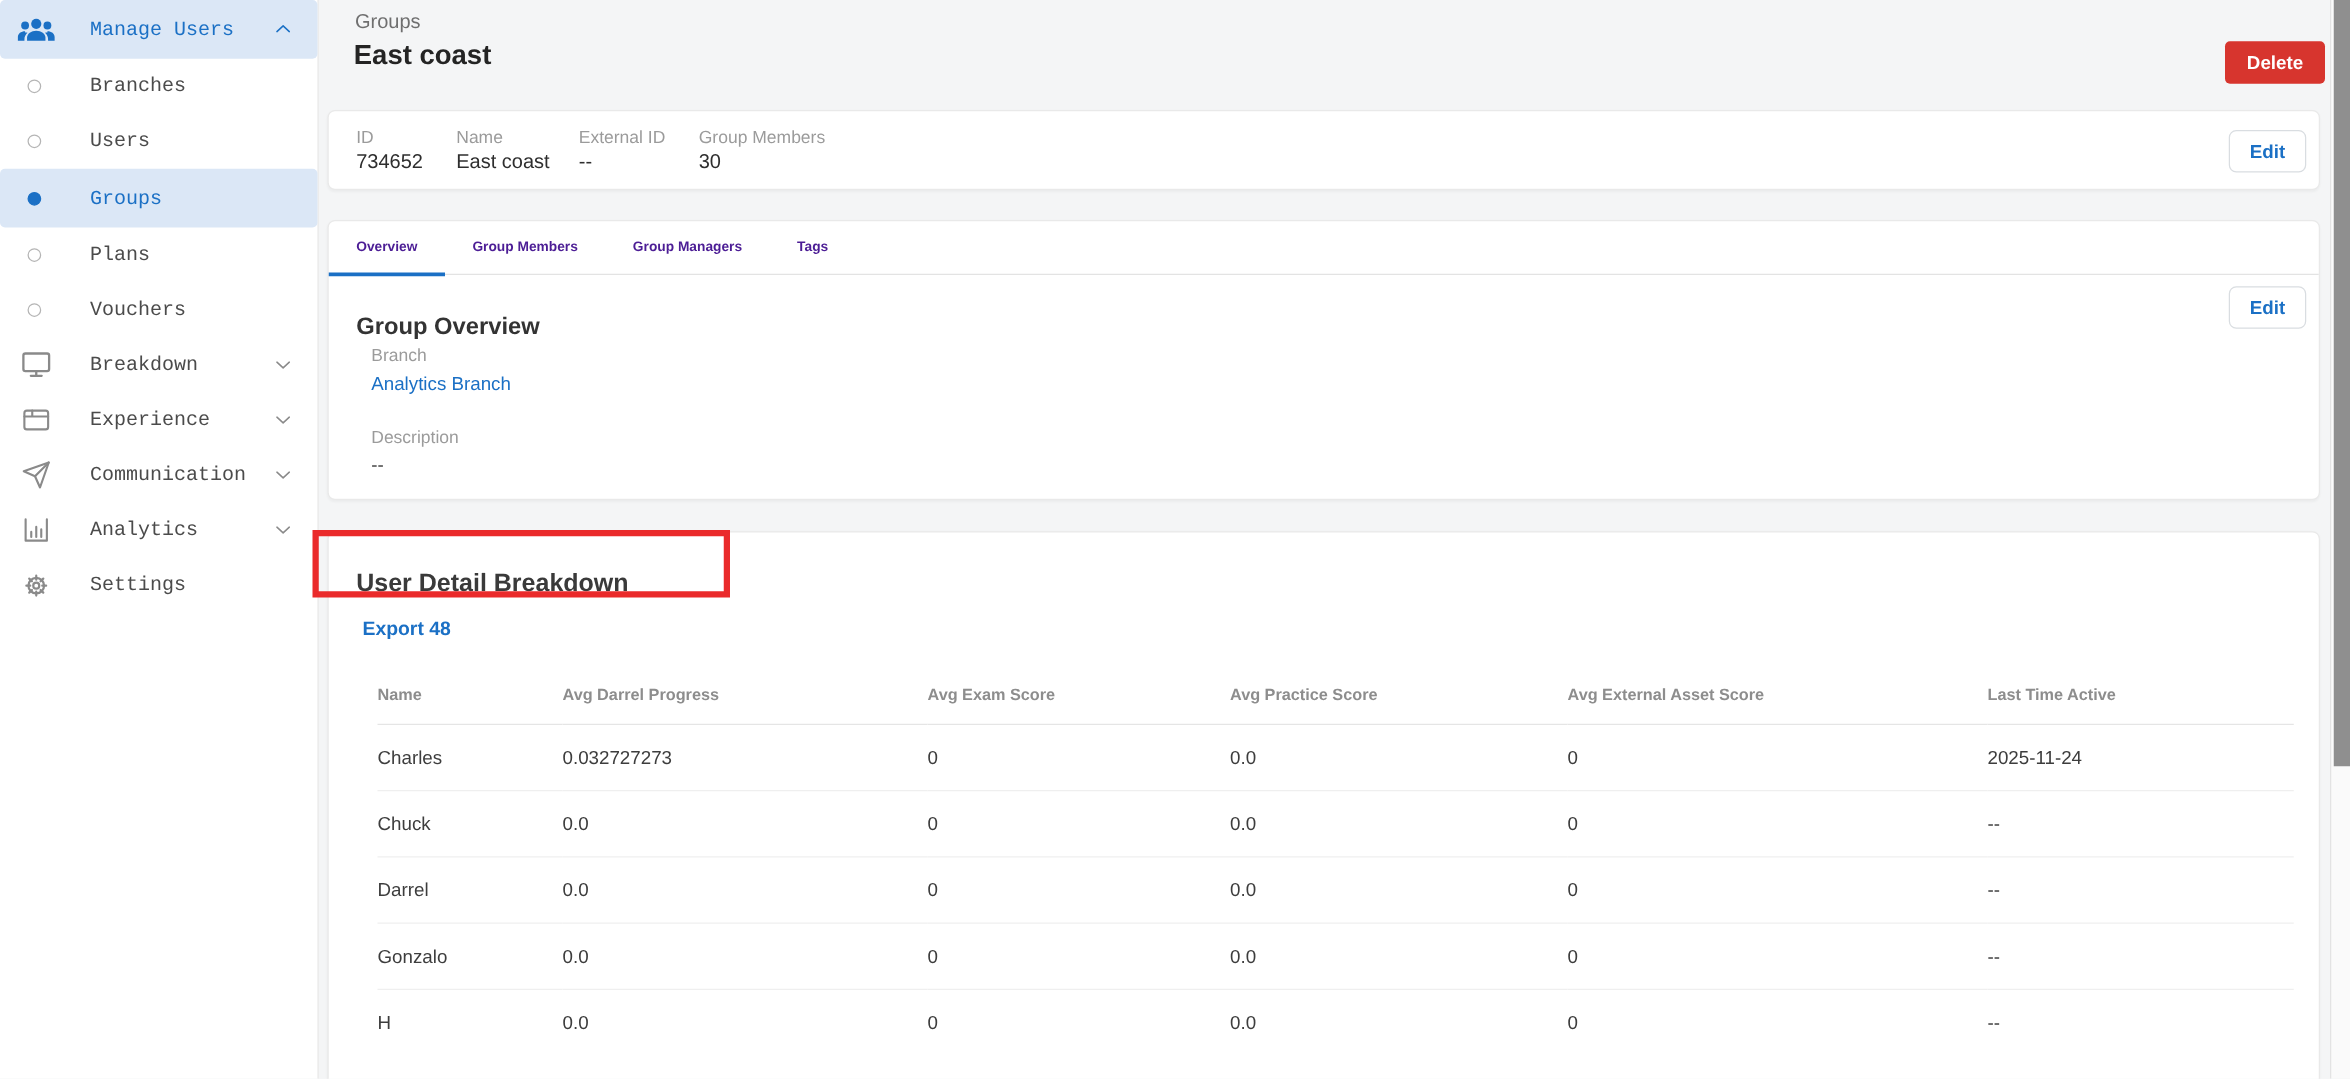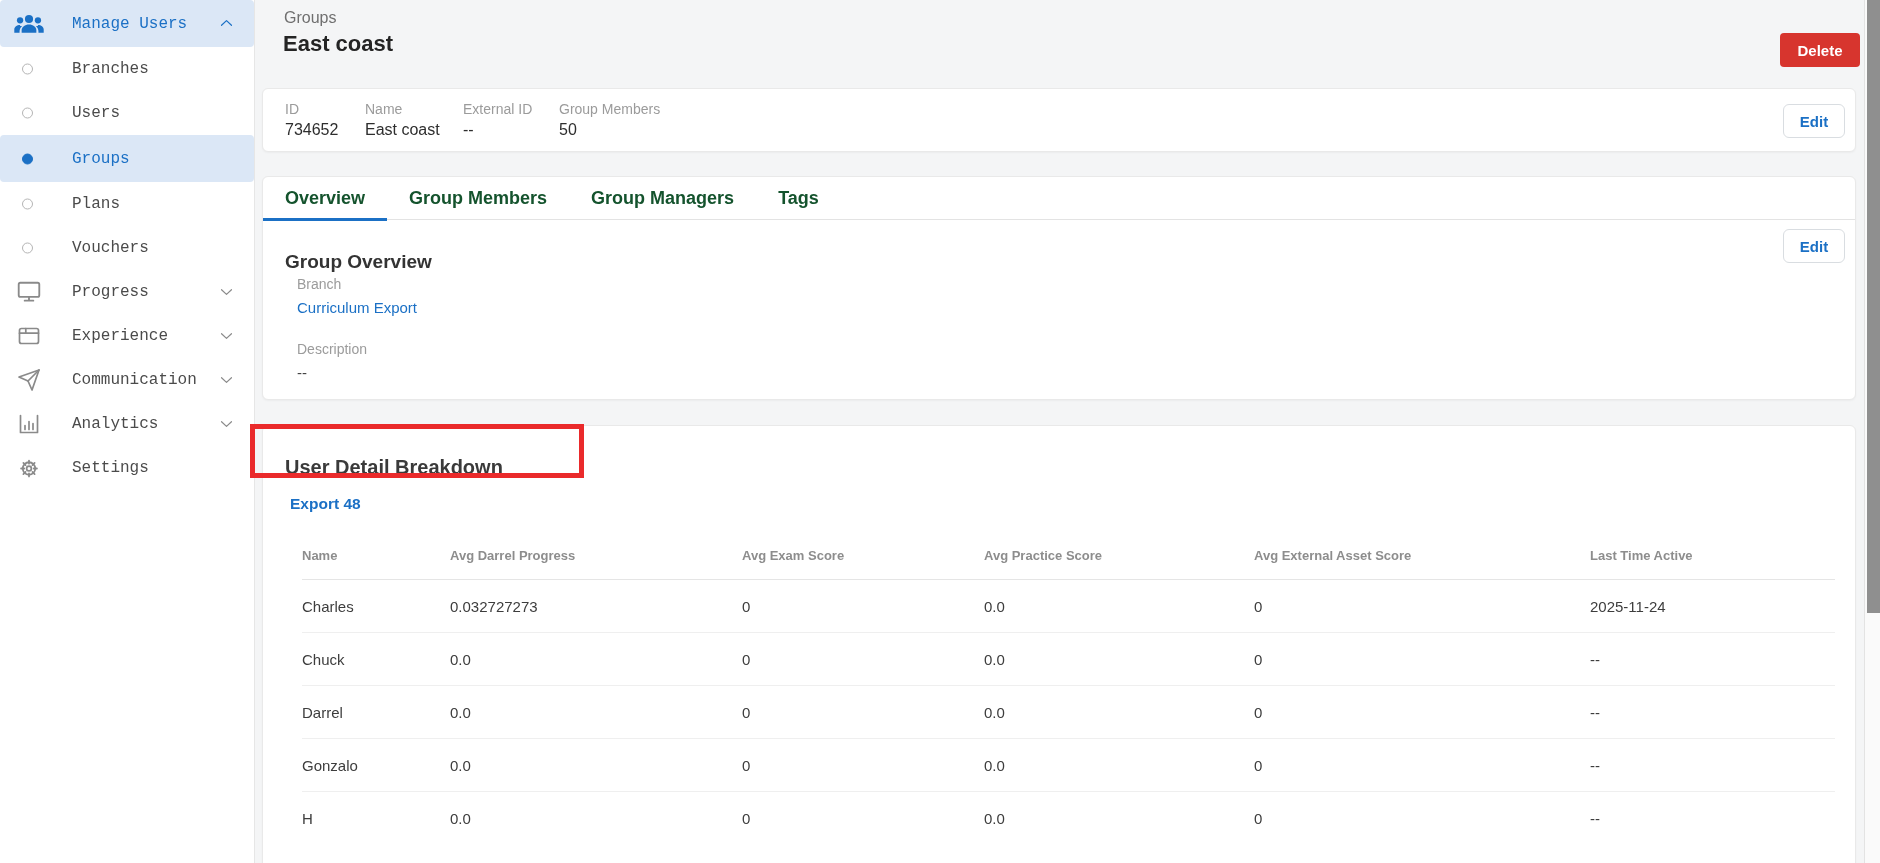--- a/index.html
+++ b/index.html
@@ -76,21 +76,21 @@
   .summary-fields .field:nth-child(1){width:80px;}
   .summary-fields .field:nth-child(2){width:98px;}
   .summary-fields .field:nth-child(3){width:96px;}
   .field-label{font-size:14px;color:#9b9b9b;margin-bottom:4px;white-space:nowrap;}
   .field-value{font-size:16px;color:#2e2e2e;white-space:nowrap;}
 
   
   .tabbar{display:flex;height:42px;border-bottom:1px solid #e3e3e3;}
   .tab{
     position:relative;display:flex;align-items:center;padding:0 22px;
-    font-size:18px;font-weight:bold;color:#14532d;cursor:pointer;white-space:nowrap;
+    font-size:11px;font-weight:bold;color:#4c1d95;cursor:pointer;white-space:nowrap;
   }
   .tab.active::after{
     content:"";position:absolute;left:0;right:0;bottom:-2px;height:3px;background:#1b70c5;
   }
 
   
   .gd-heading{position:absolute;left:22px;top:58px;font-size:19px;color:#333;}
   .gd-fields{position:absolute;left:34px;top:99px;}
   .gd-label{font-size:14px;color:#9b9b9b;}
   .gd-value{font-size:15px;color:#444;margin-top:7px;}
@@ -175,21 +175,21 @@
       <span class="bullet"></span>
       <span class="nav-label">Vouchers</span>
     </div>
     <div class="nav-row" style="height: 44px;">
       <span class="icon-slot">
         <svg width="28" height="26" viewBox="0 0 24 24" fill="none" stroke="currentColor" stroke-width="1.7" stroke-linecap="round" stroke-linejoin="round">
      <rect x="2.5" y="3.5" width="19" height="13" rx="1.5"></rect>
           <path d="M12 16.5V20M8 20h8"></path>
         </svg>
       </span>
-      <span class="nav-label">Progress</span>
+      <span class="nav-label">Breakdown</span>
       <span class="chev">
         <svg width="17" height="17" viewBox="0 0 24 24" fill="none" stroke="currentColor" stroke-width="1.7" stroke-linecap="round" stroke-linejoin="round">
           <path d="M5 9.5L12 16l7-6.5"></path>
         </svg>
       </span>
     </div>
     <div class="nav-row" style="height: 44px;">
       <span class="icon-slot">
         <svg width="26" height="24" viewBox="0 0 24 24" fill="none" stroke="currentColor" stroke-width="1.7" stroke-linecap="round" stroke-linejoin="round">
      <rect x="2.5" y="4.5" width="19" height="15" rx="2"></rect>
@@ -256,39 +256,39 @@
       <div class="field">
         <span class="field-label">Name</span>
         <span class="field-value">East coast</span>
       </div>
       <div class="field">
         <span class="field-label">External ID</span>
         <span class="field-value">--</span>
       </div>
       <div class="field">
         <span class="field-label">Group Members</span>
-        <span class="field-value">50</span>
+        <span class="field-value">30</span>
       </div>
     </div>
   <button class="edit-btn" id="summary-edit">Edit</button>
 </section>
 
 <section class="card" id="card-overview">
   <div class="tabbar" id="tabbar">
       <div class="tab active">Overview</div>
       <div class="tab">Group Members</div>
       <div class="tab">Group Managers</div>
       <div class="tab">Tags</div>
     </div>
   <h2 class="gd-heading">Group Overview</h2>
   <button class="edit-btn" id="details-edit">Edit</button>
   <div class="gd-fields" id="gd-fields">
       <div class="gd-field">
         <div class="gd-label">Branch</div>
-        <div class="gd-value link">Curriculum Export</div>
+        <div class="gd-value link">Analytics Branch</div>
       </div>
       <div class="gd-field">
         <div class="gd-label">Description</div>
         <div class="gd-value">--</div>
       </div>
     </div>
 </section>
 
 <section class="card" id="card-breakdown">
   <h2 class="udb-heading">User Detail Breakdown</h2>

